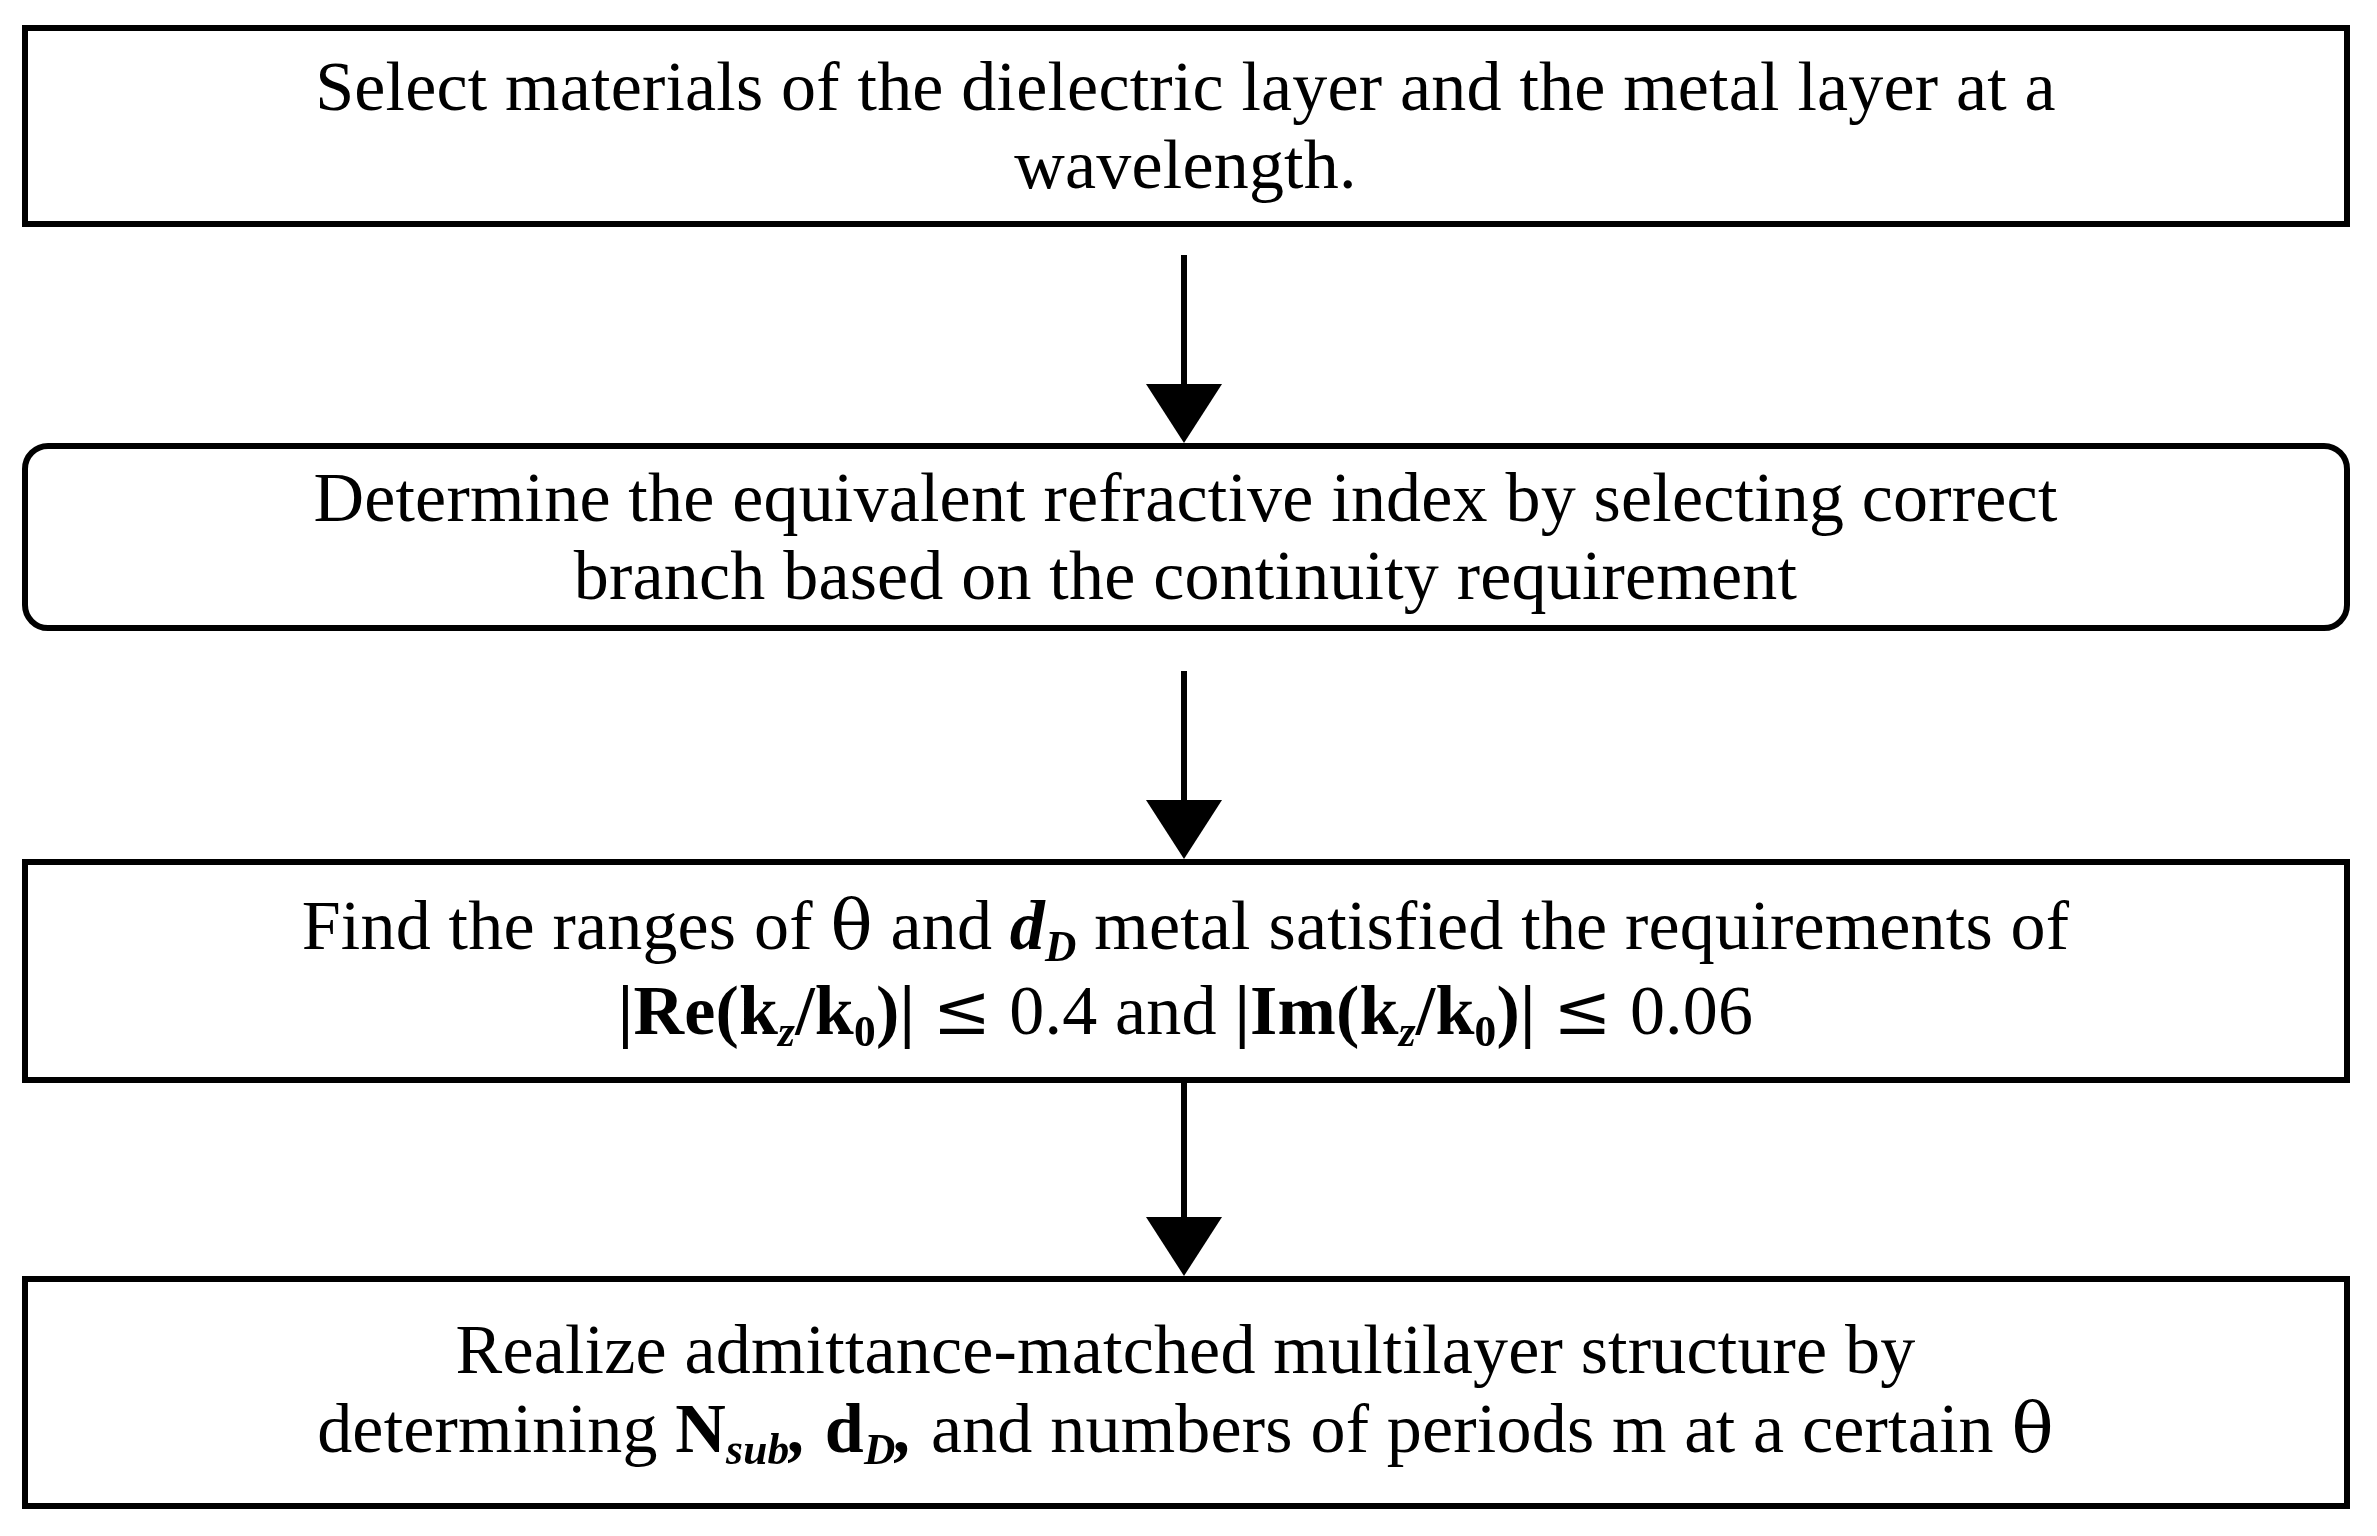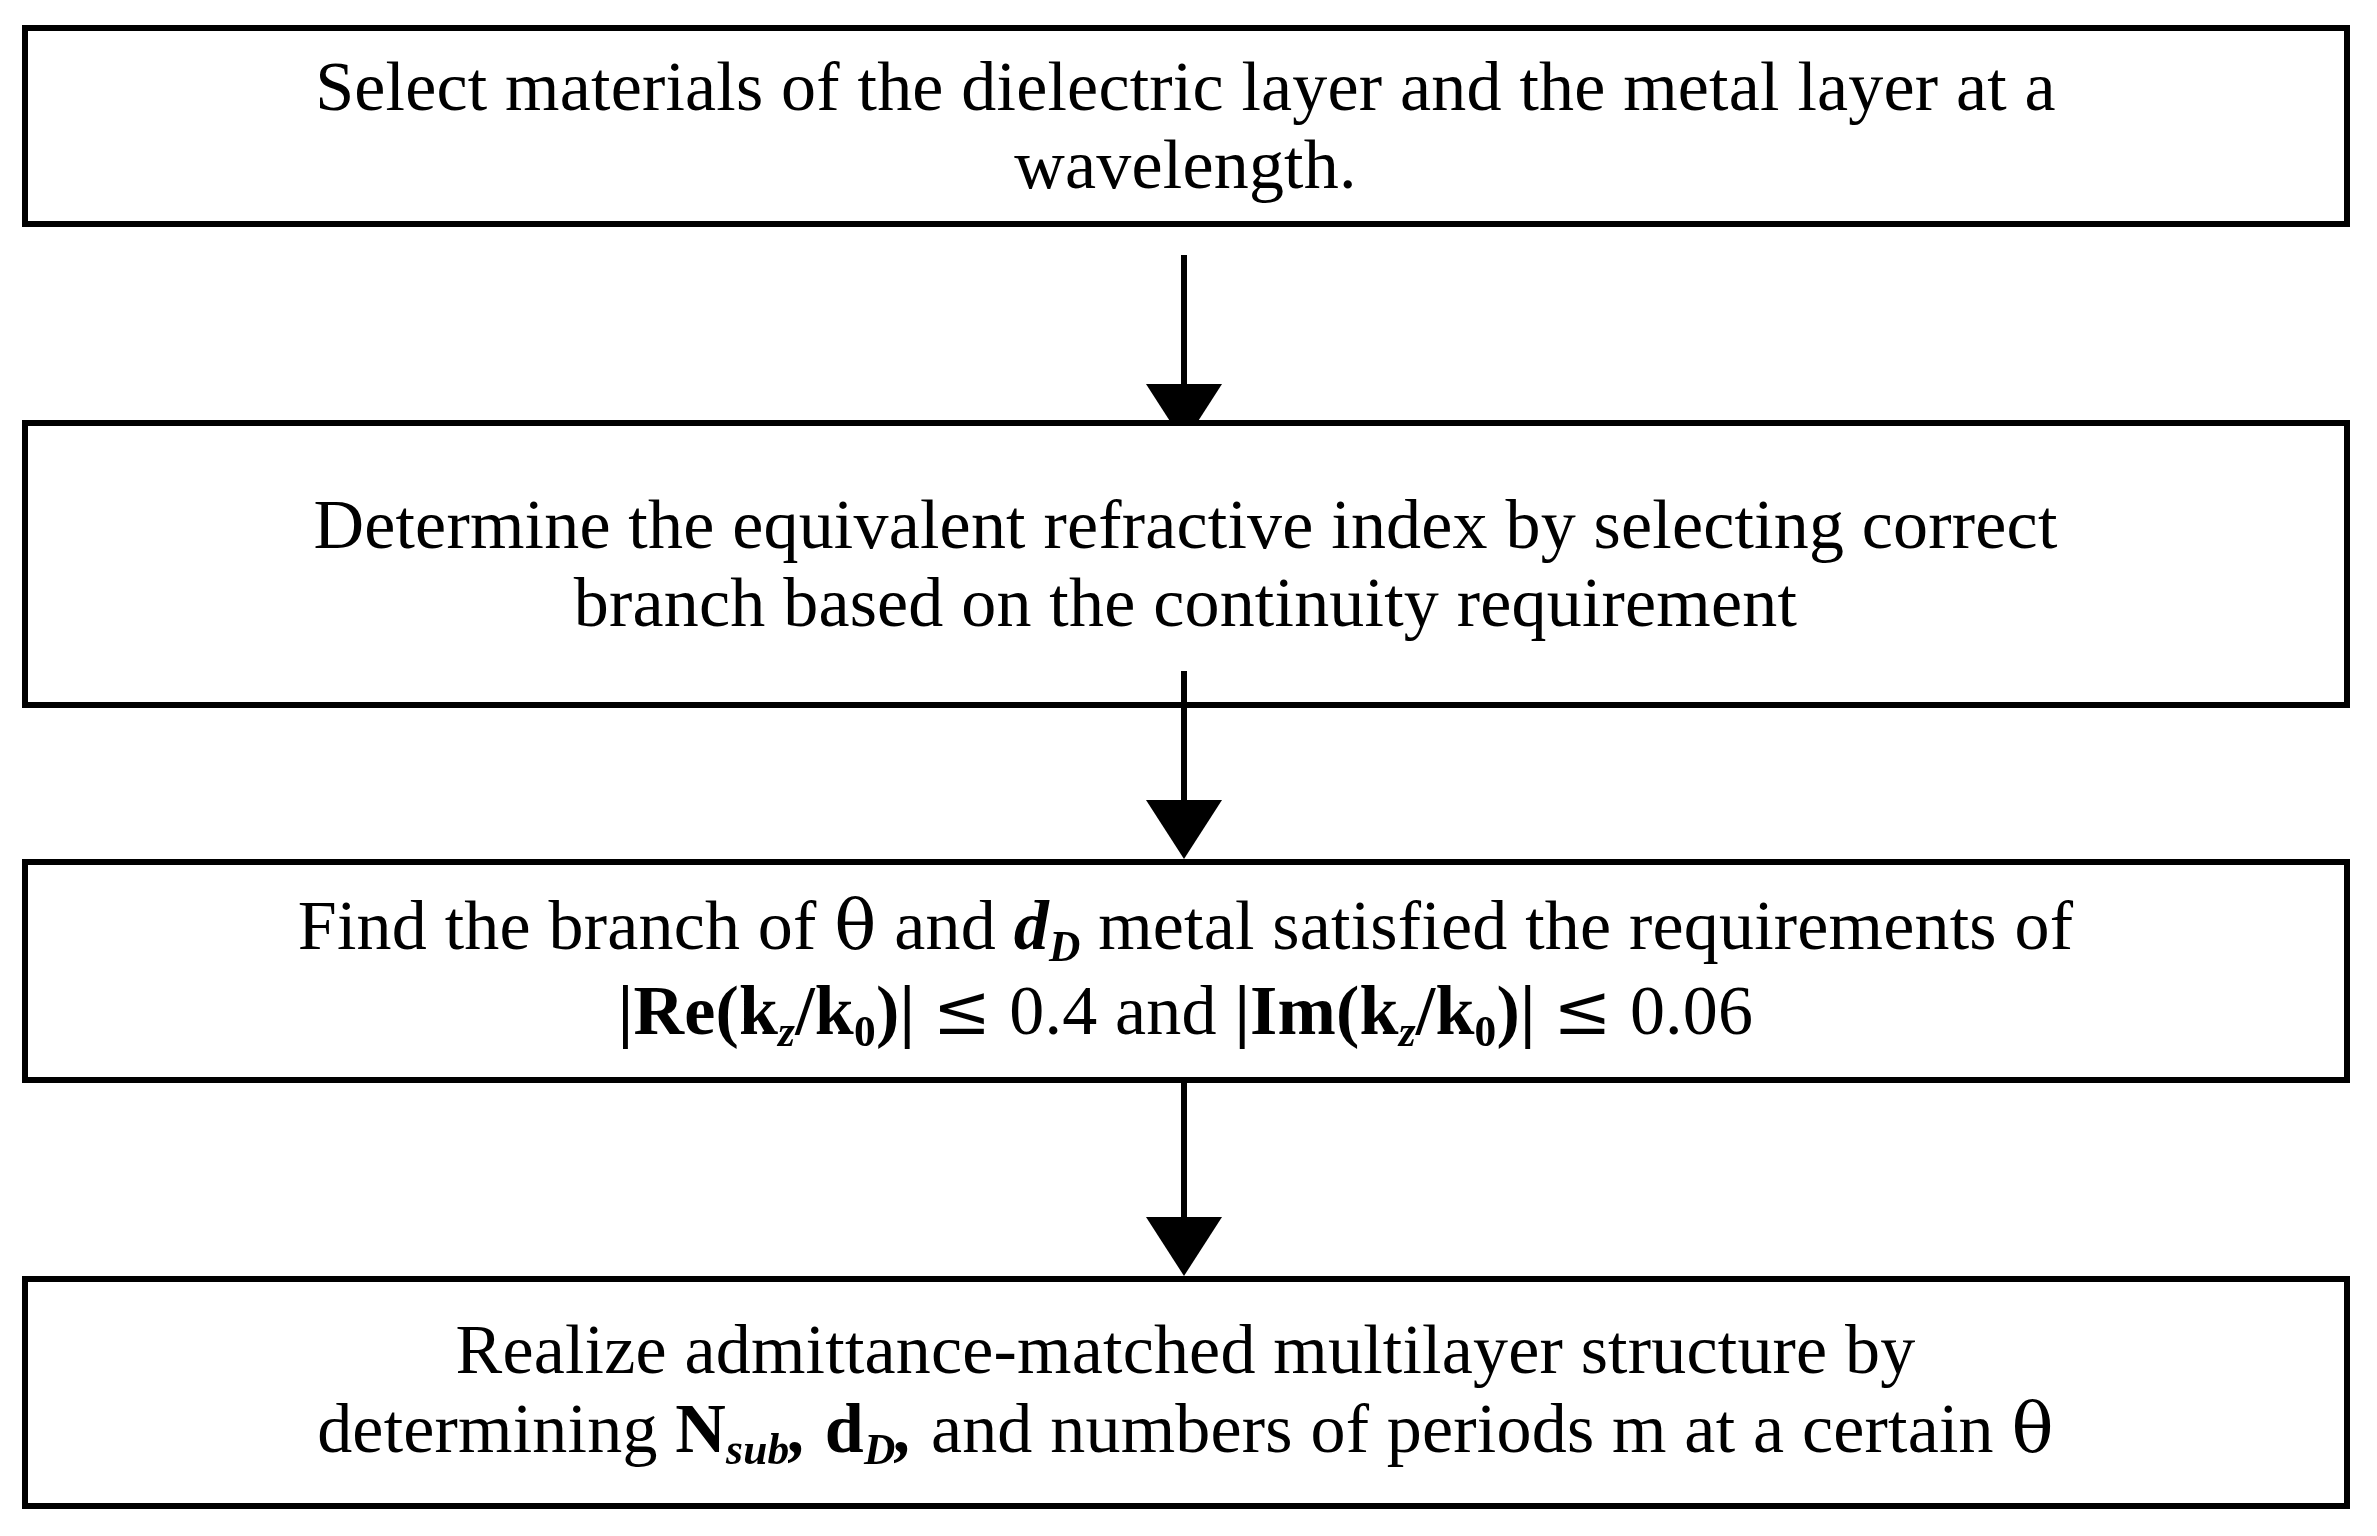--- a/index.html
+++ b/index.html
@@ -40,21 +40,21 @@
     padding: 0 12.6px;
     box-sizing: border-box;
     font-size: 70px;
     line-height: 1.12;
     letter-spacing: 0.2px;
     white-space: pre-line;
   }
 
   
   #node-1 { top: 25px;   height: 202px; }
-  #node-2 { top: 420px;  height: 288px; }
+  #node-2 { top: 443px;  height: 188px; border-radius: 26px; }
   #node-3 { top: 859px;  height: 224px; }
   #node-4 { top: 1276px; height: 233px; }
 
   
   .math       { font-family: "Liberation Serif", "DejaVu Serif", serif; }
   .ital       { font-style: italic; }
   .sub        { font-size: 0.62em; vertical-align: -0.28em; }
   .sub.ital   { font-style: italic; }
   .sym        { font-family: "DejaVu Serif", "Liberation Serif", serif; }
   .nowrap     { white-space: nowrap; font-weight: bold; }
@@ -113,21 +113,21 @@
     <span class="node-text"><span>Determine the equivalent refractive index by selecting correct</span>
 <span>branch based on the continuity requirement</span></span>
   </div>
 
   <div class="arrow" id="arrow-2">
     <div class="shaft"></div>
     <div class="head"></div>
   </div>
 
   <div class="node" id="node-3">
-    <span class="node-text"><span><span>Find the branch of </span><span class="sym">θ</span><span> and </span><span class="nowrap"><span class="math ital">d</span><span class="sub ital">D</span></span><span> metal satisfied the requirements of</span></span>
+    <span class="node-text"><span><span>Find the ranges of </span><span class="sym">θ</span><span> and </span><span class="nowrap"><span class="math ital">d</span><span class="sub ital">D</span></span><span> metal satisfied the requirements of</span></span>
 <span><span class="nowrap"><span>|Re(k</span><span class="sub ital">z</span><span>/k</span><span class="sub">0</span><span>)|</span></span> <span class="sym">≤</span> <span>0.4</span> <span>and</span> <span class="nowrap"><span>|Im(k</span><span class="sub ital">z</span><span>/k</span><span class="sub">0</span><span>)|</span></span> <span class="sym">≤</span> <span>0.06</span></span></span>
   </div>
 
   <div class="arrow" id="arrow-3">
     <div class="shaft"></div>
     <div class="head"></div>
   </div>
 
   <div class="node" id="node-4">
     <span class="node-text"><span>Realize admittance-matched multilayer structure by</span>

